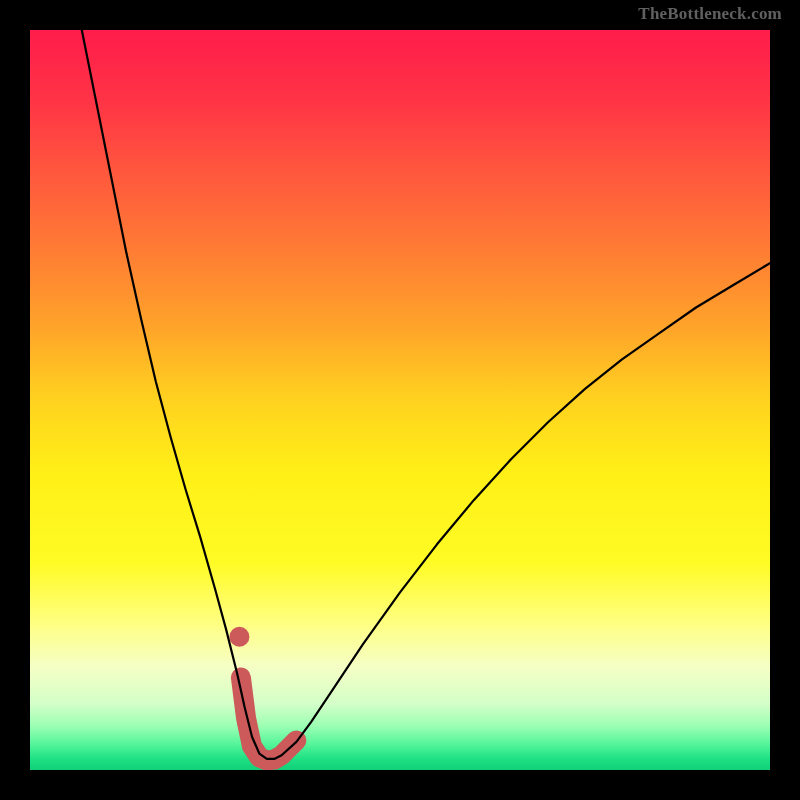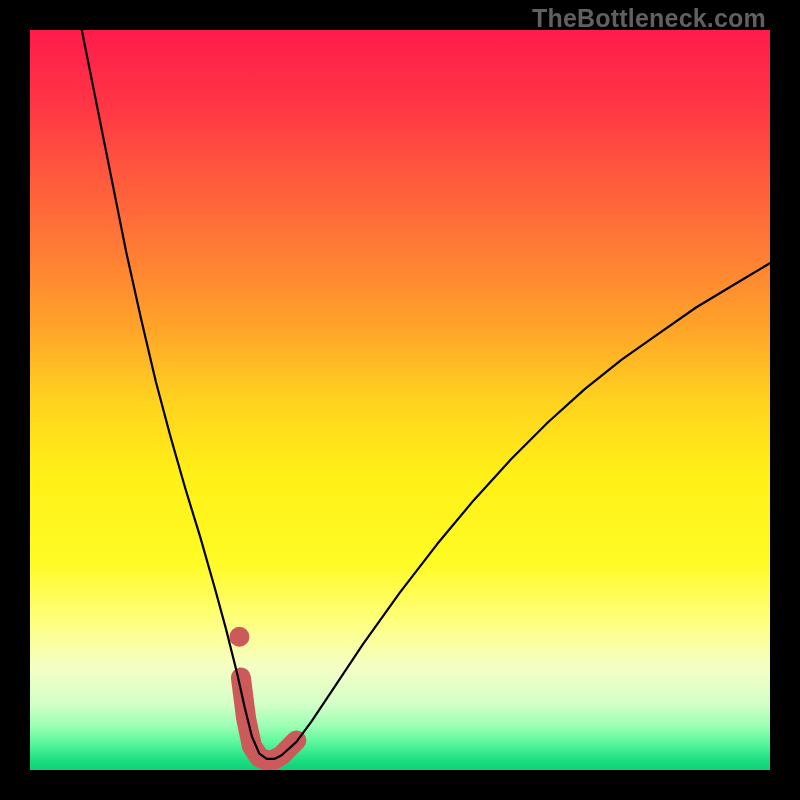--- a/index.html
+++ b/index.html
@@ -50,14 +50,14 @@
           <stop offset="96.50%" stop-color="#55f59a"></stop>
           <stop offset="98.50%" stop-color="#1fe084"></stop>
           <stop offset="100.00%" stop-color="#10cf78"></stop>
         </linearGradient>
     </defs>
     <rect id="bg-rect" x="0" y="0" fill="url(#bg-grad)" width="740" height="740"></rect>
     <polyline id="hl-line" fill="none" stroke-linecap="round" stroke-linejoin="round" stroke="#cc5a5a" stroke-width="20" points="210.90,647.50 216.08,688.20 222.00,716.32 229.40,727.42 236.80,730.38 244.20,729.64 251.60,725.20 259.00,717.80 266.40,710.40"></polyline>
     <circle id="hl-dot" cx="209.42" cy="606.80" r="10" fill="#cc5a5a"></circle>
     <polyline id="curve" fill="none" stroke-linecap="round" stroke-linejoin="round" stroke="#000000" stroke-width="2.2" points="51.80,0.00 66.60,74.00 81.40,148.00 96.20,222.00 111.00,288.60 125.80,351.50 140.60,407.00 155.40,458.80 170.20,506.90 185.00,558.70 196.10,599.40 207.20,643.80 214.60,677.10 222.00,706.70 229.40,723.72 236.80,728.90 244.20,728.90 251.60,725.20 266.40,711.88 281.20,691.90 303.40,658.60 333.00,614.20 370.00,562.40 407.00,514.30 444.00,469.90 481.00,429.20 518.00,392.20 555.00,358.90 592.00,329.30 629.00,303.40 666.00,277.50 703.00,255.30 740.00,233.10"></polyline>
   </svg>
-  <div class="watermark" style="right: 34px; top: 4px; font-size: 25px;">TheBottleneck.com</div>
+  <div class="watermark" style="right: 18px; top: 4px; font-size: 17px; font-family: Liberation Serif, serif;">TheBottleneck.com</div>
 </div>
 
 </body></html>

